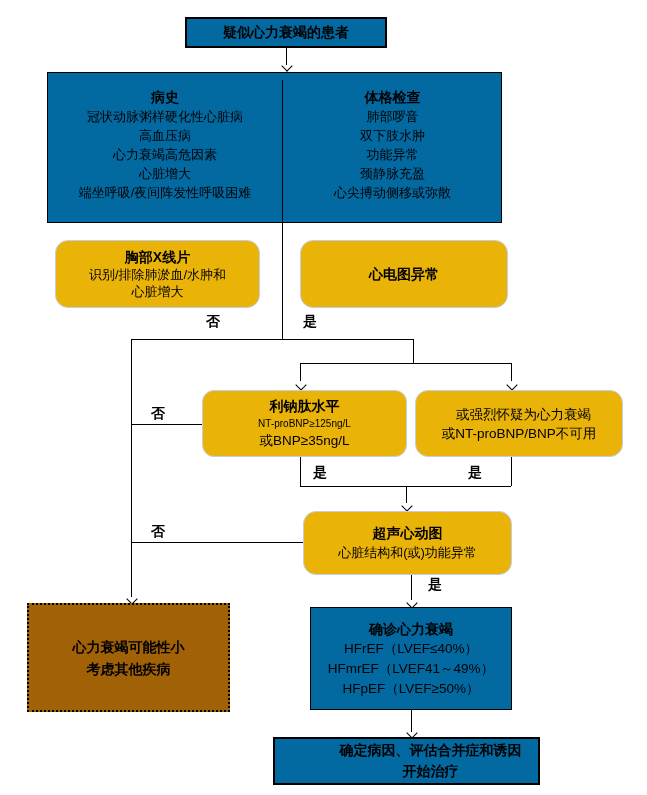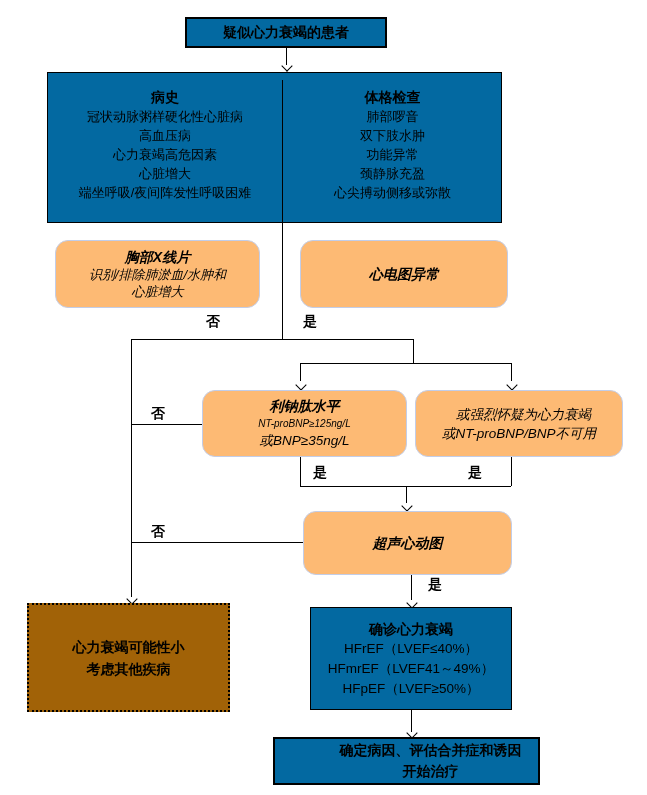--- a/index.html
+++ b/index.html
@@ -3,22 +3,22 @@
 <meta charset="utf-8">
 <style>
   html,body{margin:0;padding:0;background:#ffffff;}
   #canvas{
     position:relative;width:647px;height:795px;background:#ffffff;overflow:hidden;
     font-family:"Liberation Sans","DejaVu Sans",sans-serif;color:#000;
   }
   .box{position:absolute;background:#0369a1;border:1.4px solid #000;box-sizing:border-box;}
   .box.thick{border-width:2px;}
   .rbox{
-    position:absolute;background:#fdba74;border:1px solid #c2cde8;border-radius:13px;
-    box-sizing:border-box;text-align:center;font-style:italic;
+    position:absolute;background:#eab308;border:1px solid #c2cde8;border-radius:13px;
+    box-sizing:border-box;text-align:center;
   }
   .dashedbox{
     position:absolute;background:#a16207;border:2px dotted #000;box-sizing:border-box;
     display:flex;flex-direction:column;justify-content:center;text-align:center;
   }
   .center-col{display:flex;flex-direction:column;justify-content:center;}
   .t13{font-size:13px;line-height:18px;}
   .t14b{font-size:14px;font-weight:bold;}
   .hline{position:absolute;height:0;border-top:1.3px solid #000;}
   .vline{position:absolute;width:0;border-left:1.3px solid #000;}
@@ -86,21 +86,21 @@
   <div class="vline" style="left:131px;top:339px;height:258px;"></div>
   <div class="ahead" style="left:127.5px;top:594.5px;"></div>
 
   <div class="vline" style="left:413px;top:339px;height:25px;"></div>
   <div class="hline" style="left:300px;top:363px;width:212px;"></div>
   <div class="vline" style="left:300px;top:363px;height:18px;"></div>
   <div class="ahead" style="left:296.5px;top:380.5px;"></div>
   <div class="vline" style="left:511px;top:363px;height:18px;"></div>
   <div class="ahead" style="left:507.5px;top:380.5px;"></div>
 
-  <div class="rbox" style="left:202px;top:390px;width:205px;height:67px;padding-top:7px;">
+  <div class="rbox" style="left:202px;top:390px;width:205px;height:67px;padding-top:7px;border-radius:12px;">
     <div class="rhead">利钠肽水平</div>
     <div class="rline" style="font-size:10px;">NT-proBNP≥125ng/L</div>
     <div class="rline" style="font-size:13.5px;">或BNP≥35ng/L</div>
   </div>
 
   <div class="rbox center-col" style="left:415px;top:390px;width:208px;height:67px;">
     <div class="rline" style="font-size:13.5px;line-height:19px;padding-left:9px;">或强烈怀疑为心力衰竭</div>
     <div class="rline" style="font-size:13.5px;line-height:19px;">或NT-proBNP/BNP不可用</div>
   </div>
 
@@ -110,20 +110,21 @@
   <div class="vline" style="left:300px;top:457px;height:29px;"></div>
   <div class="vline" style="left:511px;top:457px;height:29px;"></div>
   <div class="hline" style="left:300px;top:486px;width:211px;"></div>
   <div class="blabel" style="left:313px;top:464px;">是</div>
   <div class="blabel" style="left:468px;top:464px;">是</div>
   <div class="vline" style="left:406px;top:486px;height:17px;"></div>
   <div class="ahead" style="left:402.5px;top:501.5px;"></div>
 
   <div class="rbox center-col" style="left:303px;top:511px;width:209px;height:64px;">
     <div class="rhead" style="line-height:19px;">超声心动图</div>
+    <div class="rline" style="line-height:19px;">心脏结构和(或)功能异常</div>
   </div>
 
   <div class="blabel" style="left:151px;top:523px;">否</div>
   <div class="hline" style="left:131px;top:542px;width:172px;"></div>
 
   <div class="vline" style="left:411px;top:575px;height:25px;"></div>
   <div class="ahead" style="left:407.5px;top:598.5px;"></div>
   <div class="blabel" style="left:428px;top:576px;">是</div>
 
   <div class="dashedbox" style="left:27px;top:603px;width:203px;height:109px;">

